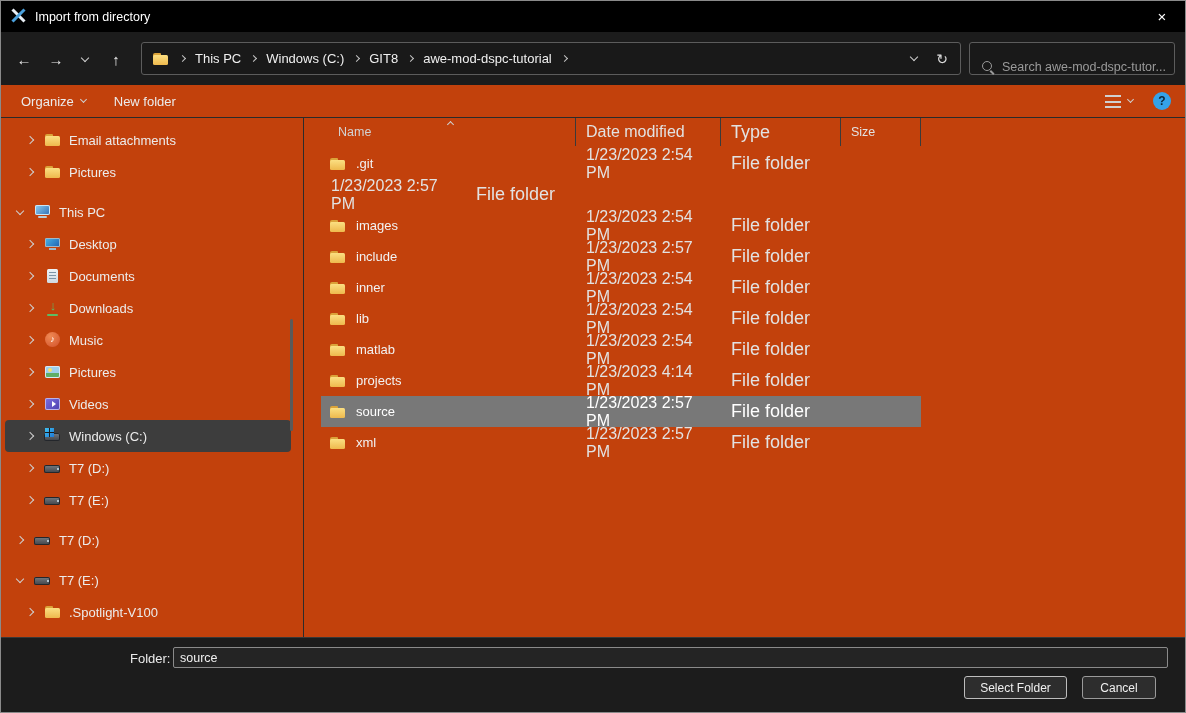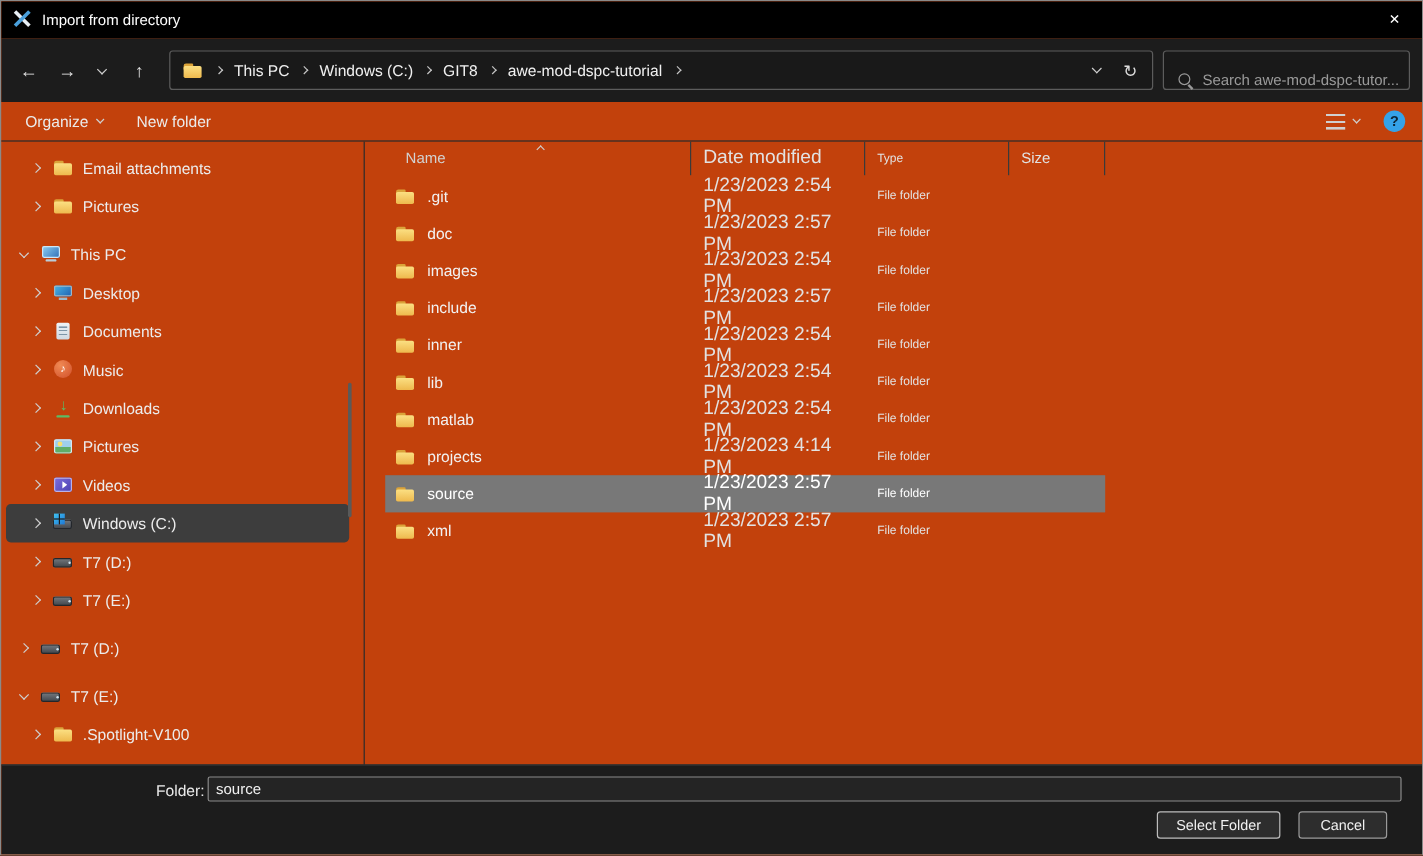--- a/index.html
+++ b/index.html
@@ -124,21 +124,21 @@
   .list-header { position:absolute; left:16px; top:0; height:28px; display:flex; }
   .hcol { position:relative; display:flex; align-items:center; padding-left:10px;
     border-right:1px solid #3a3a3a; color:#d2d2d2; font-size:12.5px; }
   .hcol.c-name { padding-left:17px; }
   .sort { position:absolute; left:50%; top:4px; border-color:#cfcfcf; width:5px; height:5px; }
   .file-list { position:absolute; left:16px; top:30px; }
   .file-row { display:flex; align-items:center; height:31px; width:600px; }
   .file-row.selected { background:#787878; }
   .c-name { width:255px; display:flex; align-items:center; gap:9px; padding-left:8px; }
   .c-date { width:145px; padding-left:10px; font-size:16px; color:#e2e2e2; }
-  .c-type { width:120px; padding-left:10px; font-size:10px; color:#e2e2e2; }
+  .c-type { width:120px; padding-left:10px; font-size:18px; color:#e2e2e2; }
   .c-size { width:80px;  padding-left:10px; font-size:12.5px; color:#e2e2e2; }
   .fname { font-size:13px; color:#f2f2f2; }
   .file-row.selected .fname, .file-row.selected .c-date,
   .file-row.selected .c-type, .file-row.selected .c-size { color:#ffffff; }
   
   .footer { position:absolute; left:0; right:0; bottom:0; height:75px; background:#1c1c1c;
     border-top:1px solid #383838; }
   .folder-label { position:absolute; left:129px; top:13px; font-size:13px; color:#eaeaea; }
   .folder-input { position:absolute; left:172px; top:9px; width:995px; height:21px;
     background:#242424; border:1px solid #8a8a8a; color:#f0f0f0; font-size:12.5px;
@@ -257,29 +257,29 @@
         <span class="chev-box">
           <i class="chev right"></i>
         </span>
         <span class="ic ic-documents"></span>
         <span class="side-label">Documents</span>
       </div>
       <div class="side-item" style="padding-left: 18px;">
         <span class="chev-box">
           <i class="chev right"></i>
         </span>
+        <span class="ic ic-downloads"></span>
+        <span class="side-label">Downloads</span>
+      </div>
+      <div class="side-item" style="padding-left: 18px;">
+        <span class="chev-box">
+          <i class="chev right"></i>
+        </span>
         <span class="ic ic-music"></span>
         <span class="side-label">Music</span>
-      </div>
-      <div class="side-item" style="padding-left: 18px;">
-        <span class="chev-box">
-          <i class="chev right"></i>
-        </span>
-        <span class="ic ic-downloads"></span>
-        <span class="side-label">Downloads</span>
       </div>
       <div class="side-item" style="padding-left: 18px;">
         <span class="chev-box">
           <i class="chev right"></i>
         </span>
         <span class="ic ic-pictures"></span>
         <span class="side-label">Pictures</span>
       </div>
       <div class="side-item" style="padding-left: 18px;">
         <span class="chev-box">
@@ -358,24 +358,20 @@
         <div class="file-row">
           <span class="cell c-name">
             <span class="ic ic-folder"></span>
             <span class="fname">.git</span>
           </span>
           <span class="cell c-date">1/23/2023 2:54 PM</span>
           <span class="cell c-type">File folder</span>
           <span class="cell c-size"></span>
         </div>
         <div class="file-row">
-          <span class="cell c-name">
-            <span class="ic ic-folder"></span>
-            <span class="fname">doc</span>
-          </span>
           <span class="cell c-date">1/23/2023 2:57 PM</span>
           <span class="cell c-type">File folder</span>
           <span class="cell c-size"></span>
         </div>
         <div class="file-row">
           <span class="cell c-name">
             <span class="ic ic-folder"></span>
             <span class="fname">images</span>
           </span>
           <span class="cell c-date">1/23/2023 2:54 PM</span>

